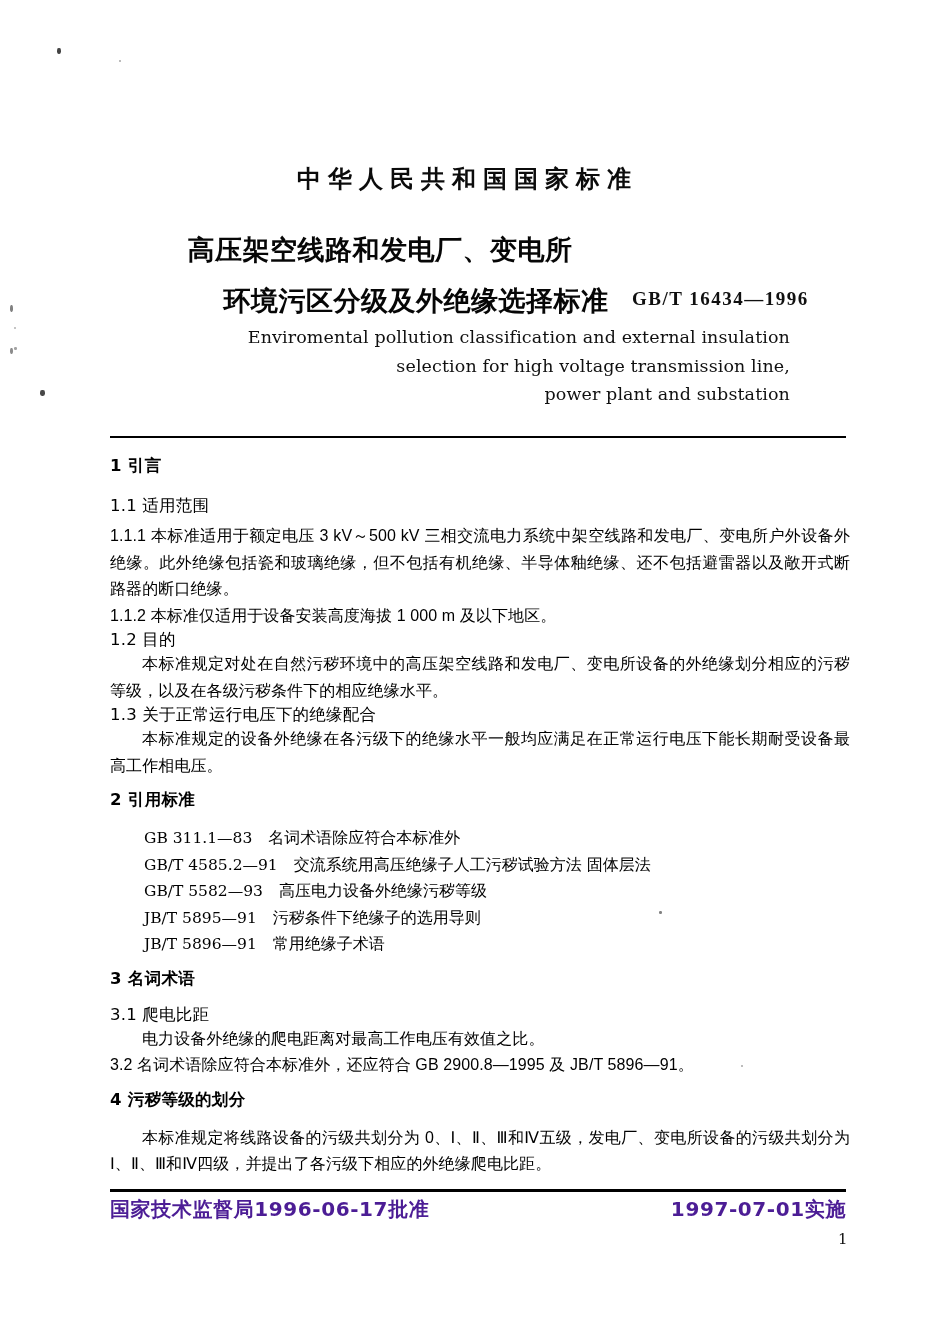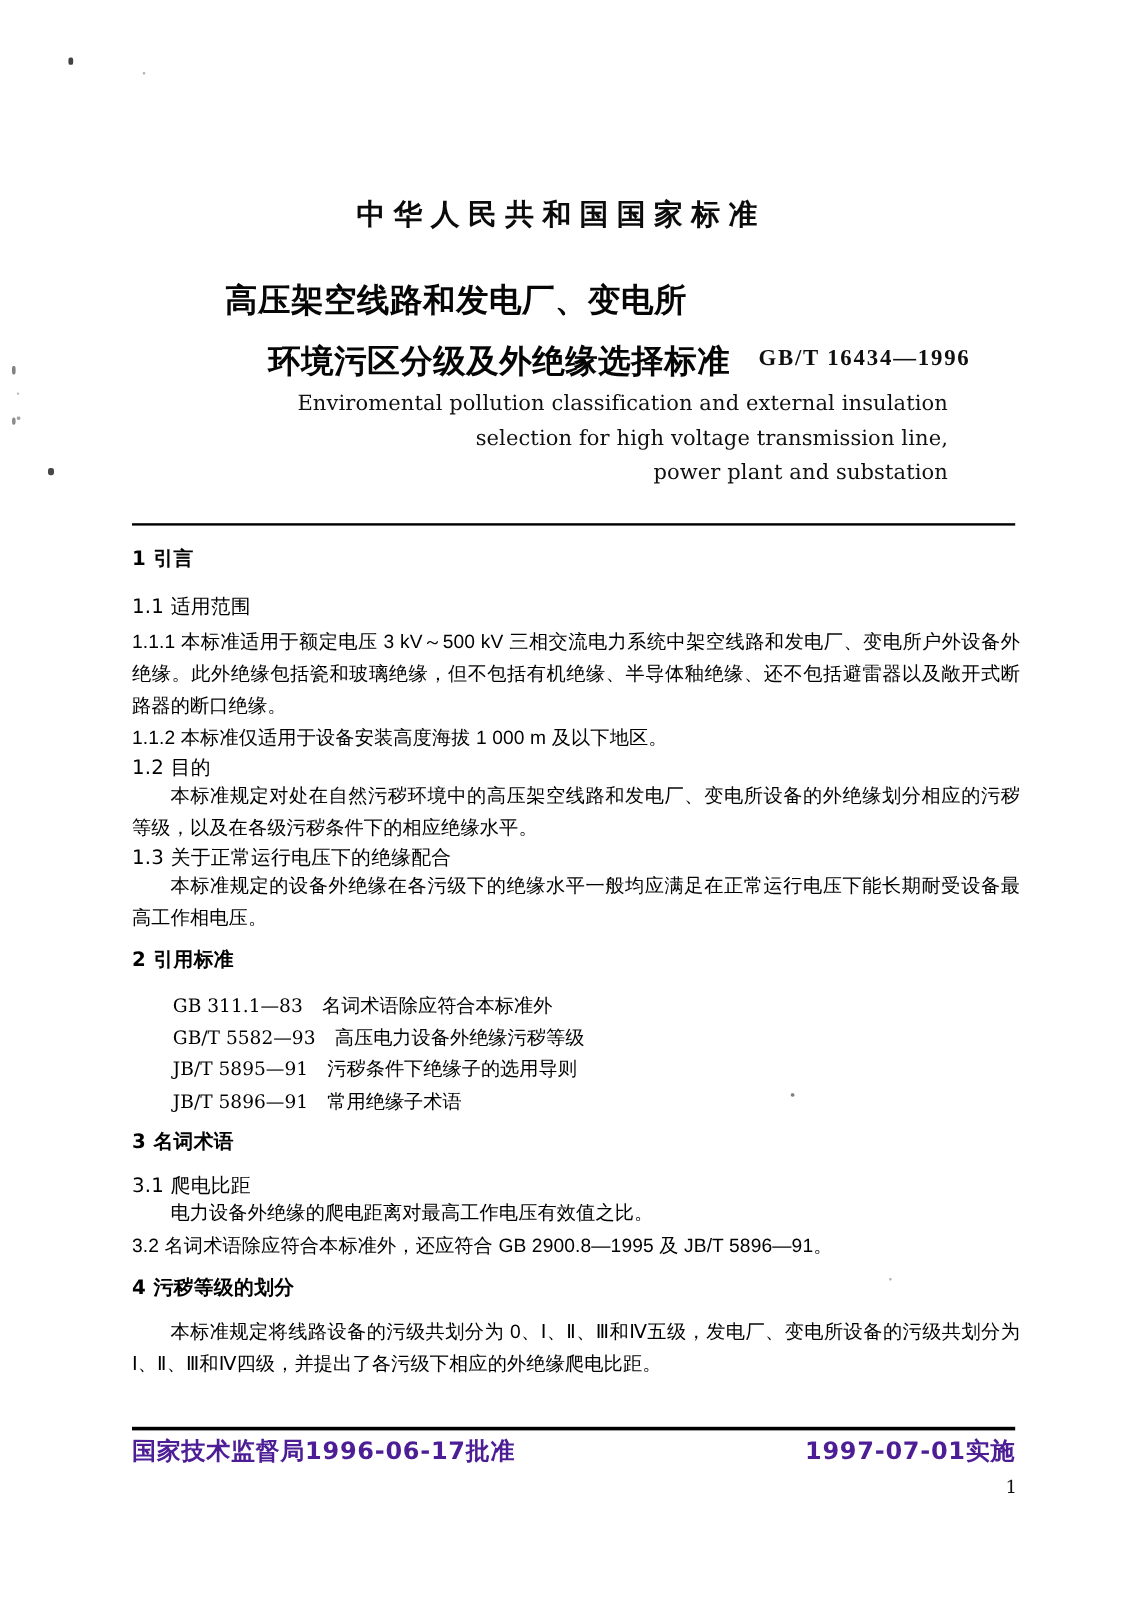--- a/index.html
+++ b/index.html
@@ -239,20 +239,23 @@
 
     <div class="sp-10"></div>
     <div class="h-sec">2  引用标准</div>
     <div class="sp-14"></div>
 
     <ul class="ref-list">
       <li class="ref-item">
         <span class="ref-code">GB 311.1—83</span><span class="ref-gap"></span><span>名词术语除应符合本标准外</span>
       </li>
       <li class="ref-item">
+        <span class="ref-code">GB/T 4585.2—91</span><span class="ref-gap"></span><span>交流系统用高压绝缘子人工污秽试验方法   固体层法</span>
+      </li>
+      <li class="ref-item">
         <span class="ref-code">GB/T 5582—93</span><span class="ref-gap"></span><span>高压电力设备外绝缘污秽等级</span>
       </li>
       <li class="ref-item">
         <span class="ref-code">JB/T 5895—91</span><span class="ref-gap"></span><span>污秽条件下绝缘子的选用导则</span>
       </li>
       <li class="ref-item">
         <span class="ref-code">JB/T 5896—91</span><span class="ref-gap"></span><span>常用绝缘子术语</span>
       </li>
     </ul>
 

